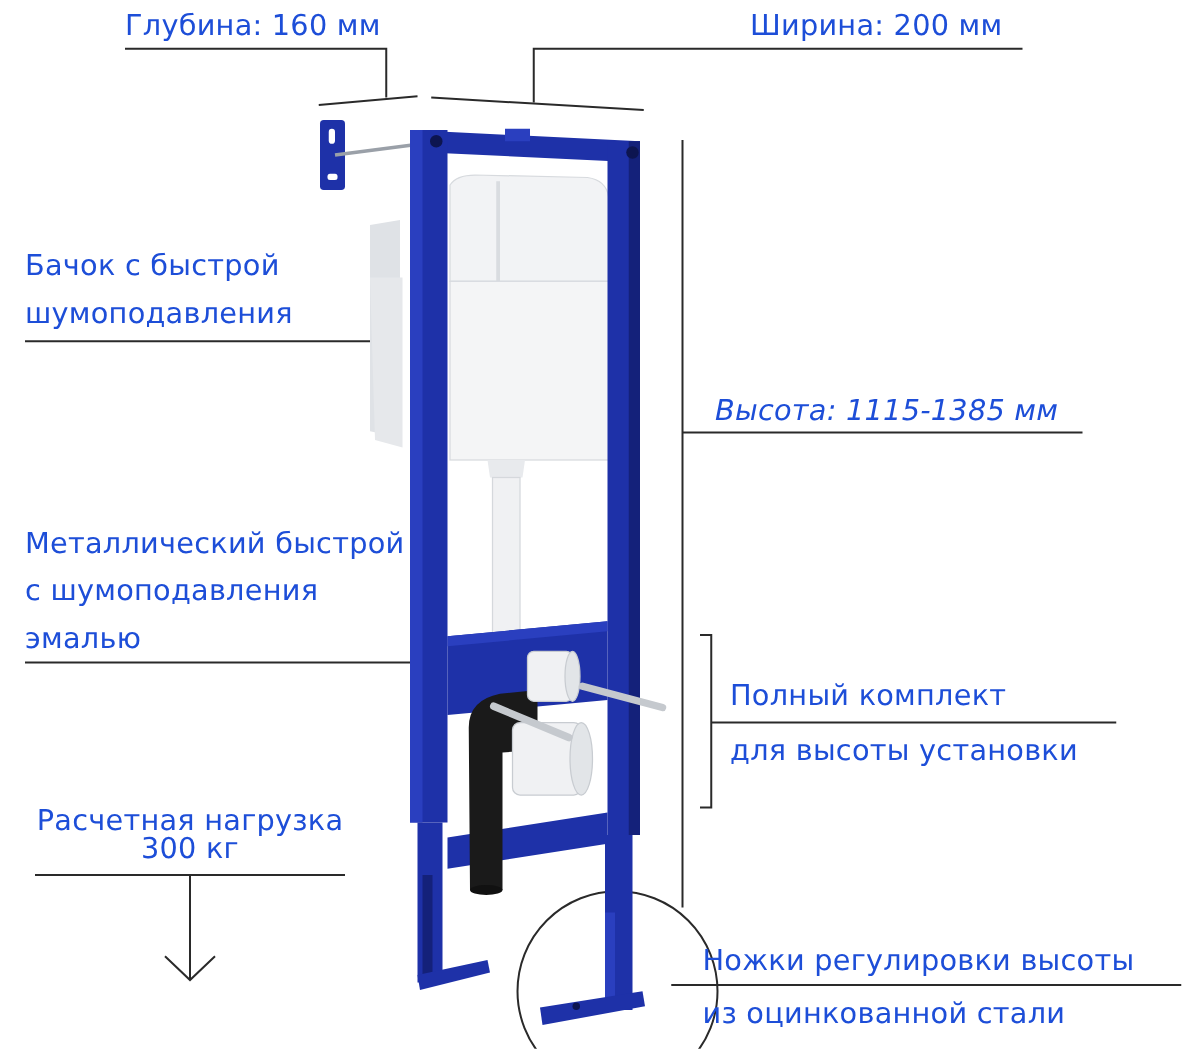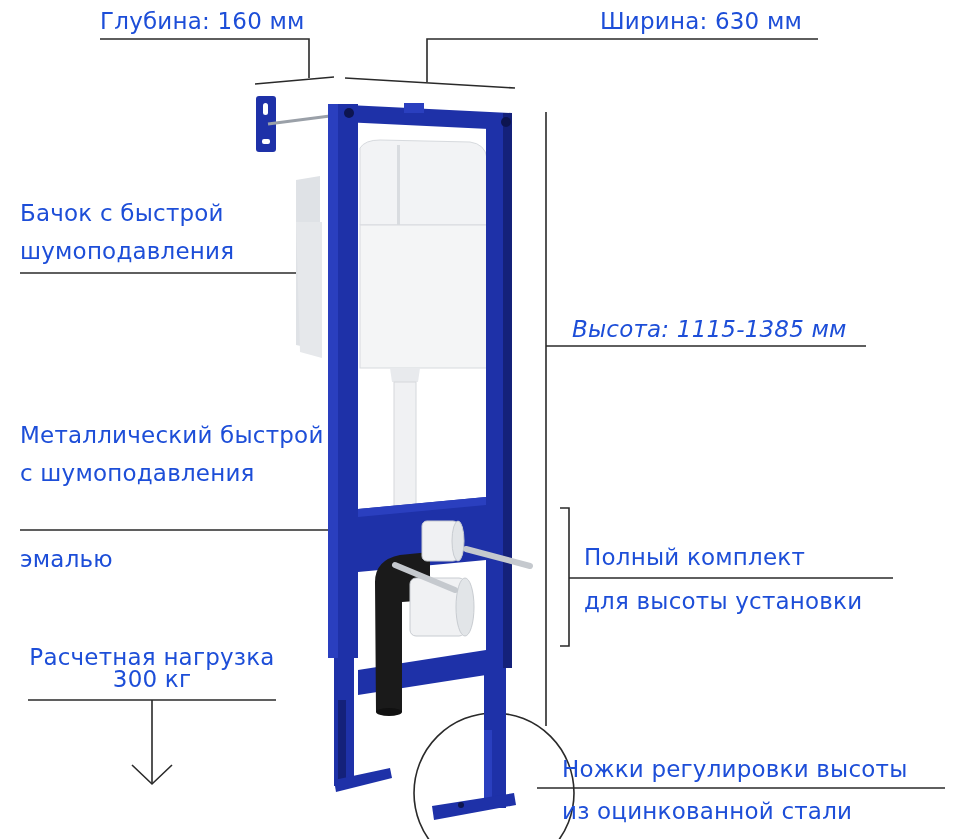--- a/index.html
+++ b/index.html
@@ -95,30 +95,30 @@
 
     <rect x="422" y="521" width="36" height="40" rx="5" fill="#f0f1f3" stroke="#c8ccd1"></rect>
     <ellipse cx="458" cy="541" rx="6" ry="20" fill="#e2e5e8" stroke="#c8ccd1"></ellipse>
 
     <line x1="466" y1="549" x2="530" y2="566" stroke="#c5c9ce" stroke-width="6" stroke-linecap="round"></line>
     <line x1="395" y1="565" x2="455" y2="590" stroke="#c5c9ce" stroke-width="6" stroke-linecap="round"></line>
   </g>
 </svg>
 
 <div class="lbl" style="left:100px; top:2px;">Глубина: 160 мм</div>
-<div class="lbl" style="left:600px; top:2px;">Ширина: 630 мм</div>
+<div class="lbl" style="left:600px; top:2px;">Ширина: 200 мм</div>
 
 <div class="lbl" style="left:20px; top:194px;">Бачок с быстрой</div>
 <div class="lbl" style="left:20px; top:232px;">шумоподавления</div>
 
 <div class="lbl" style="left:572px; top:310px;font-style:italic;">Высота: 1115-1385 мм</div>
 
 <div class="lbl" style="left:20px; top:416px;">Металлический быстрой</div>
 <div class="lbl" style="left:20px; top:454px;">с шумоподавления</div>
-<div class="lbl" style="left:20px; top:492px;margin-top:48px;">эмалью</div>
+<div class="lbl" style="left:20px; top:492px;">эмалью</div>
 
 <div class="lbl" style="left:584px; top:538px;">Полный комплект</div>
 <div class="lbl" style="left:584px; top:582px;">для высоты установки</div>
 
 <div class="lbl lbl-center" style="left:18px; top:626px; width:268px;margin-top:12px;">Расчетная нагрузка</div>
 <div class="lbl lbl-center" style="left:18px; top:660px; width:268px;">300 кг</div>
 
 <div class="lbl" style="left:562px; top:750px;">Ножки регулировки высоты</div>
 <div class="lbl" style="left:562px; top:792px;">из оцинкованной стали</div>
 

